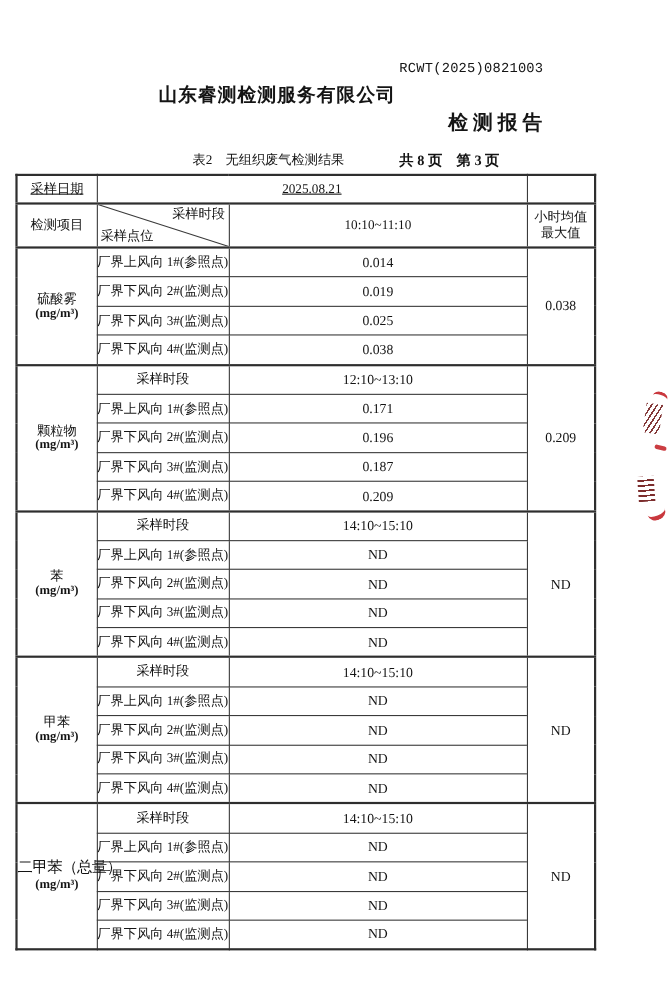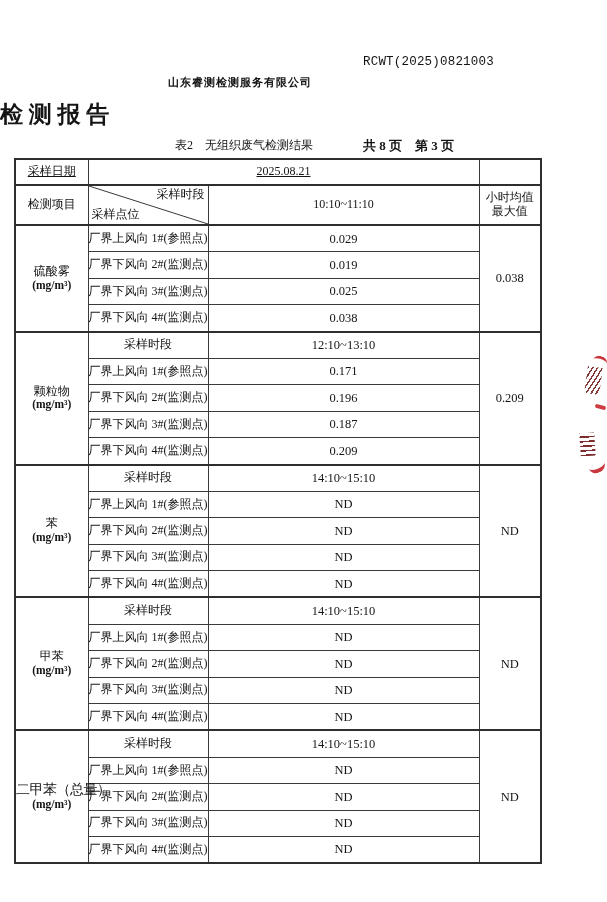--- a/index.html
+++ b/index.html
@@ -3,24 +3,24 @@
 <meta charset="utf-8">
 <style>
   html,body{margin:0;padding:0;}
   body{
     width:607px;height:902px;position:relative;background:#ffffff;
     font-family:"Liberation Serif","DejaVu Serif",serif;color:#141414;
     overflow:hidden;
   }
   
   .report-no{position:absolute;top:55px;left:363px;font-size:12.5px;letter-spacing:0.2px;font-family:Liberation Mono, monospace;}
-  .company{position:absolute;top:75px;left:0;width:480px;text-align:center;
-    font-size:11px;font-weight:bold;letter-spacing:1px;}
-  .title{position:absolute;top:99px;left:0;width:482px;text-align:left;
-    font-size:23px;font-weight:bold;}
+  .company{position:absolute;top:75px;left:12px;width:480px;text-align:center;
+    font-size:17px;font-weight:bold;letter-spacing:1px;}
+  .title{position:absolute;top:99px;left:11px;width:482px;text-align:right;
+    font-size:18px;font-weight:bold;}
   .caption{position:absolute;top:137px;left:175px;font-size:12px;font-weight:normal;}
   .pages{position:absolute;top:137px;left:363px;font-size:13px;font-weight:bold;text-align:right;}
   
   table.results{
     position:absolute;left:14px;top:158px;width:526px;
     border-collapse:collapse;table-layout:fixed;
     font-size:12px;
   }
   table.results{border:2px solid #2e2e2e;}
   table.results td{
@@ -96,21 +96,21 @@
       <span>最大值</span>
     </td>
   </tr>
 
   <tr class="bt">
     <td class="c-item" rowspan="4">
       <div class="nm">硫酸雾</div>
       <div class="unit">(mg/m³)</div>
     </td>
     <td class="c-pt">厂界上风向 1#(参照点)</td>
-    <td class="c-val">0.029</td>
+    <td class="c-val">0.014</td>
     <td class="c-max" rowspan="4">0.038</td>
   </tr>
   <tr>
     <td class="c-pt">厂界下风向 2#(监测点)</td>
     <td class="c-val">0.019</td>
   </tr>
   <tr>
     <td class="c-pt">厂界下风向 3#(监测点)</td>
     <td class="c-val">0.025</td>
   </tr>

